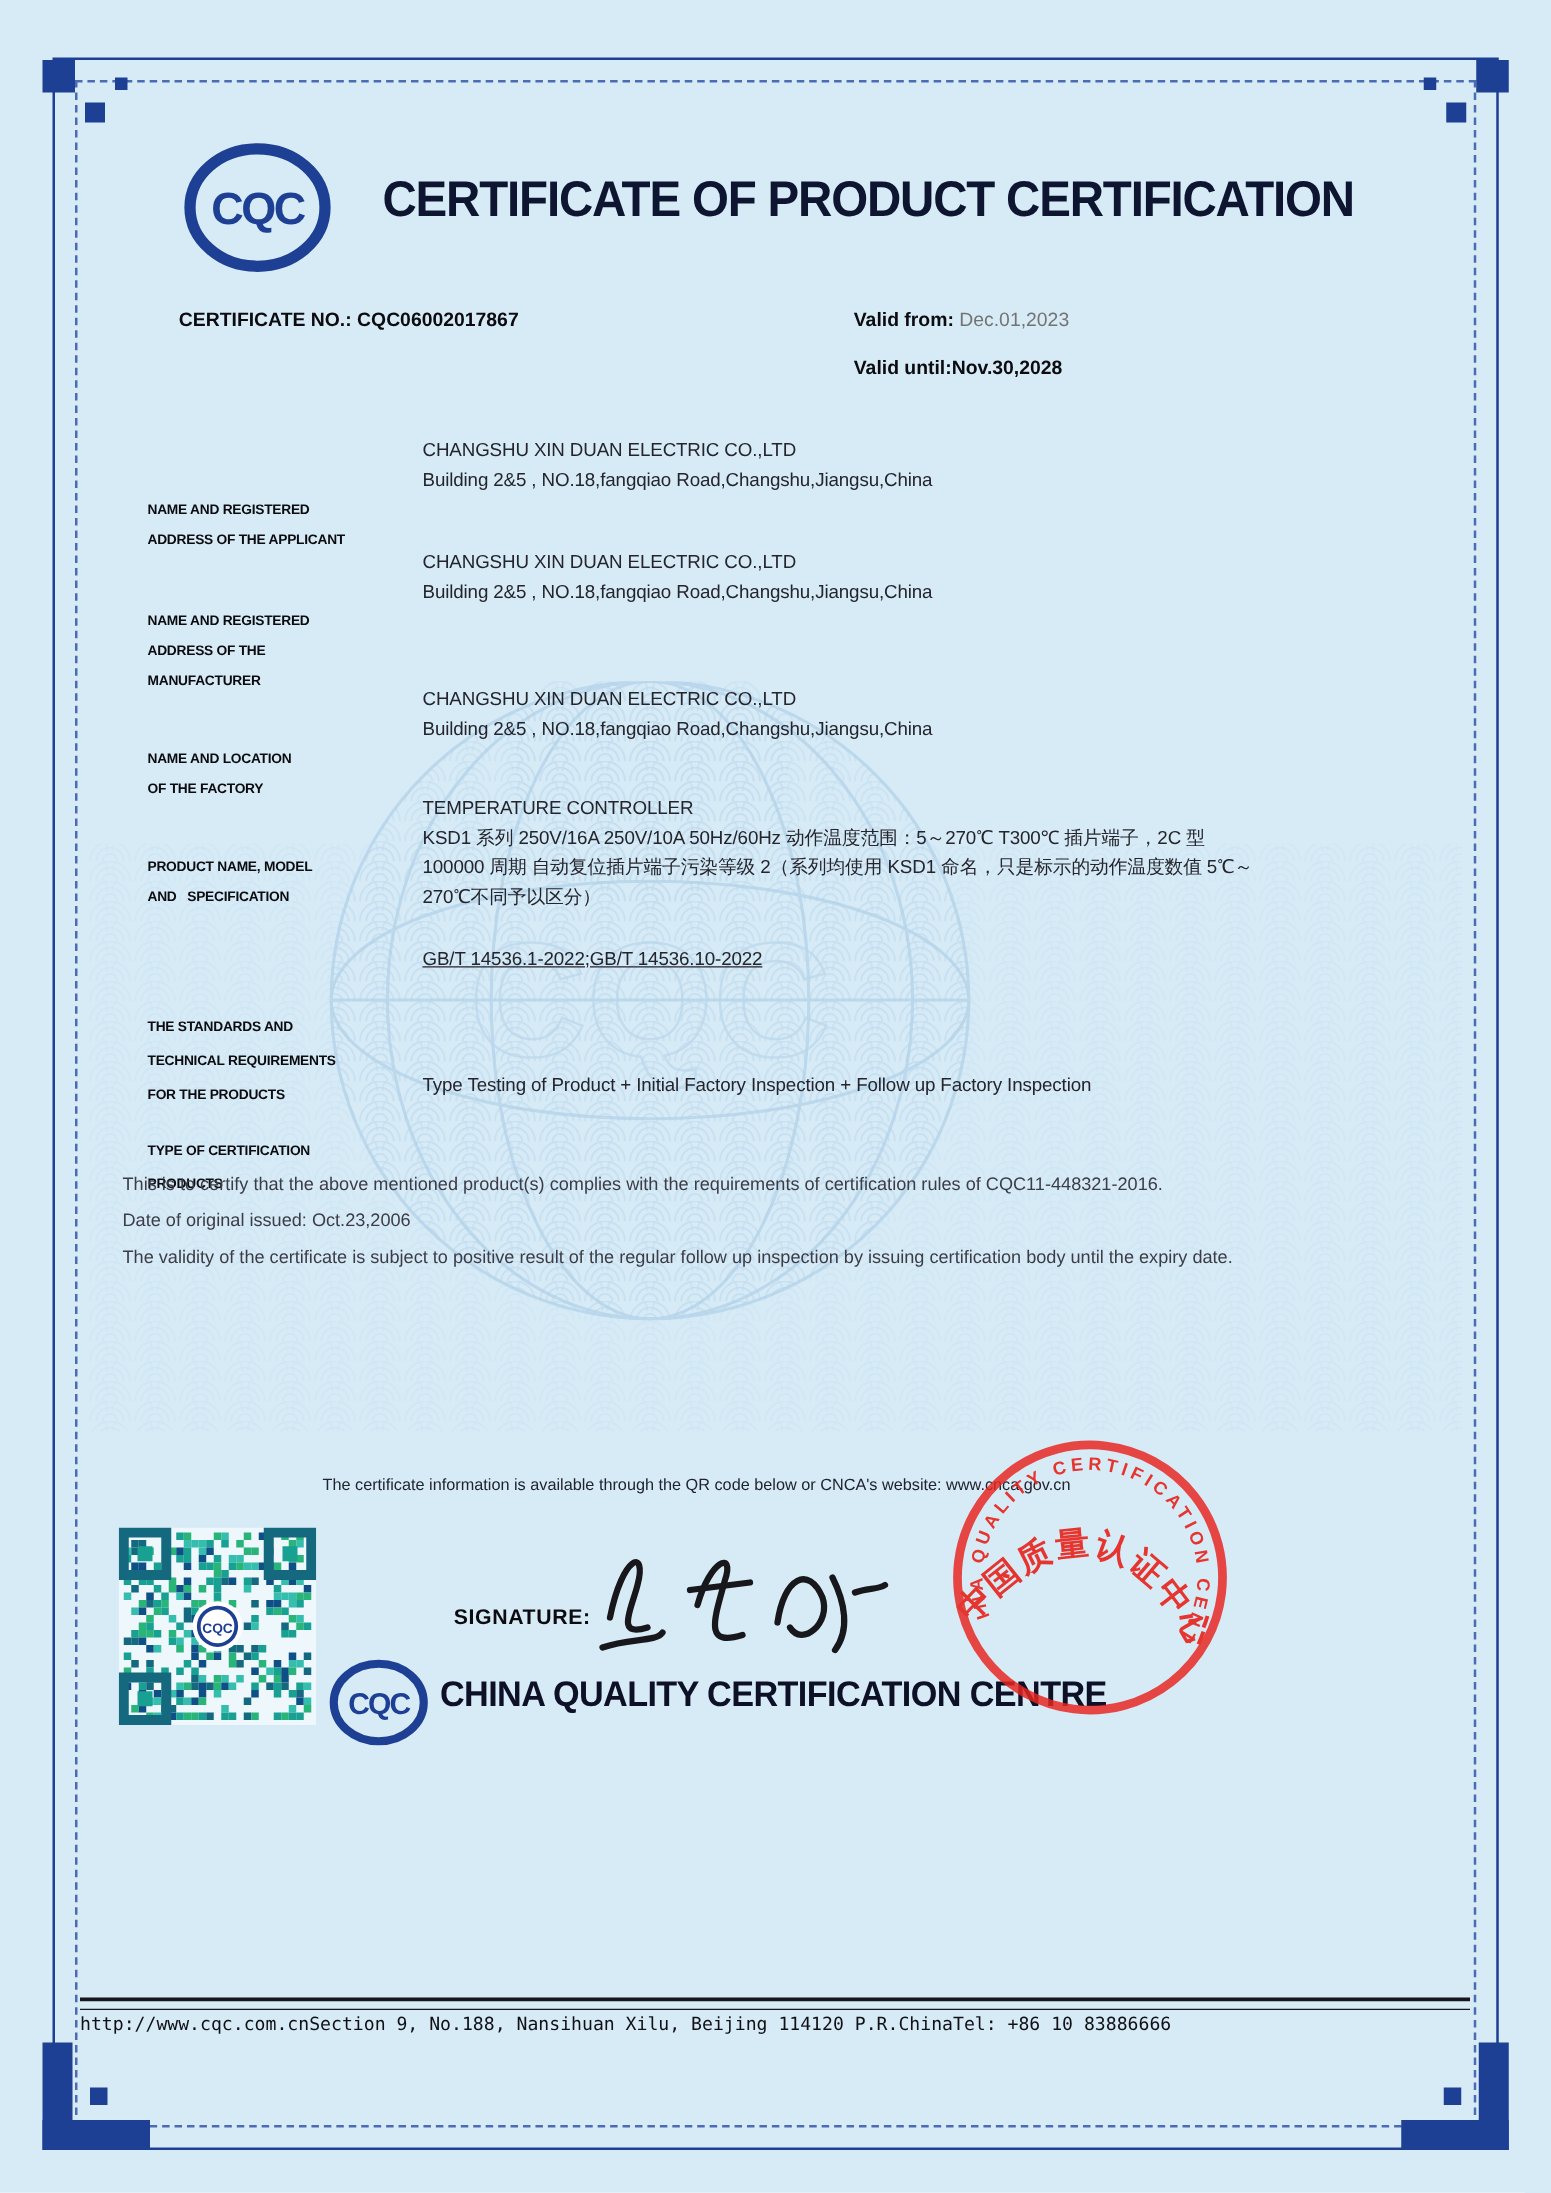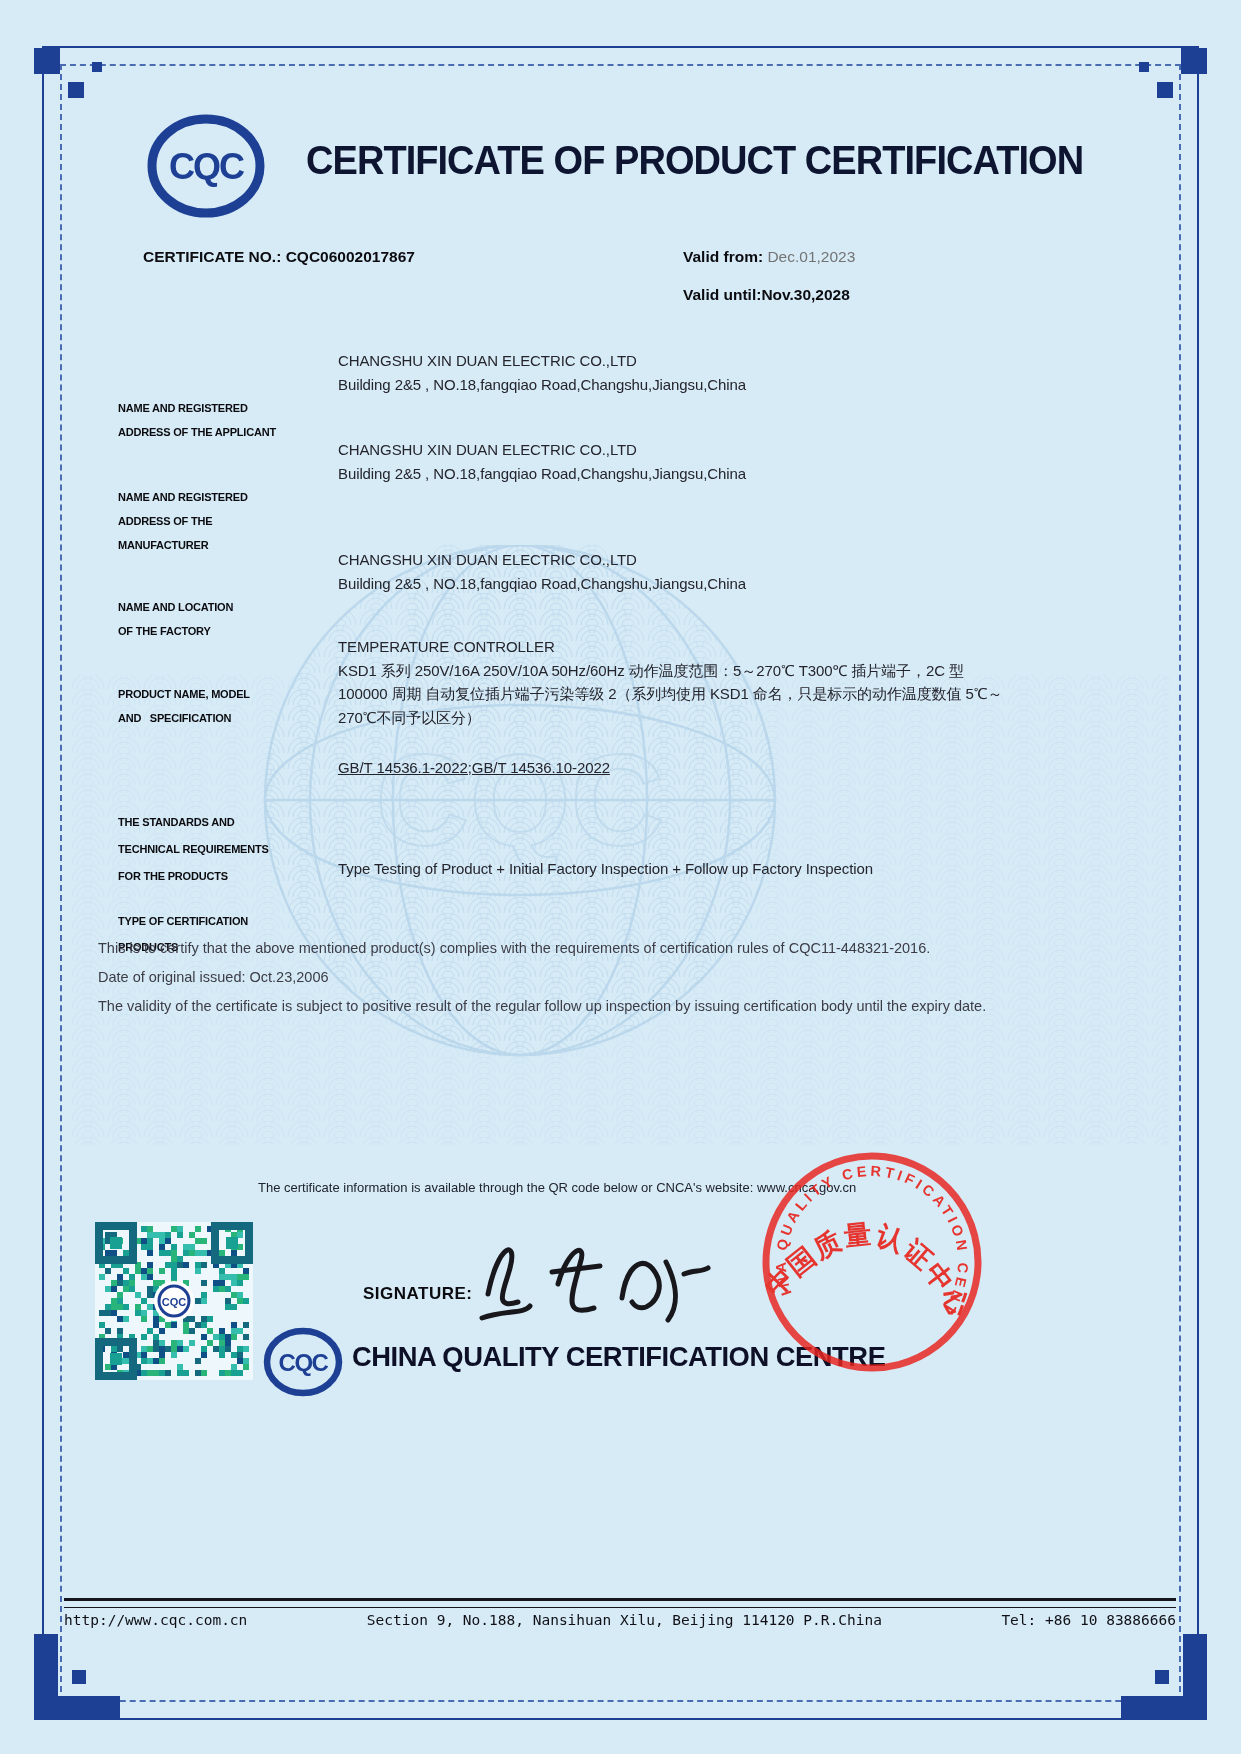--- a/index.html
+++ b/index.html
@@ -34,21 +34,21 @@
   .sig-label{position:absolute;left:363px;top:1284px;font-size:17px;font-weight:bold;color:#0b0b10;letter-spacing:.5px;}
   .sig-svg{position:absolute;left:470px;top:1222px;}
   .org-name{
     position:absolute;left:352px;top:1340px;font-size:28.5px;font-weight:bold;color:#0d1026;
     letter-spacing:-.5px;transform:scaleX(.96);transform-origin:left center;white-space:nowrap;
   }
   .stamp{position:absolute;left:752px;top:1142px;transform:rotate(7deg);opacity:.92;}
   
   .footer-rule{position:absolute;left:64px;top:1598px;width:1112px;height:6px;border-top:3px solid #15151b;border-bottom:1px solid #15151b;}
   .footer-text{
-    position:absolute;left:64px;top:1612px;width:1112px;display:flex;justify-content:space-between;
+    position:absolute;left:64px;top:1612px;width:1112px;display:flex;
     font-family:"DejaVu Sans Mono",monospace;font-size:14.5px;color:#101016;
   }
   .watermark{position:absolute;left:70px;top:545px;opacity:.5;pointer-events:none;}
 </style>
 </head>
 <body>
 
 <div class="page">
 
   <svg class="watermark" width="1100" height="610" viewBox="0 0 1100 610">

